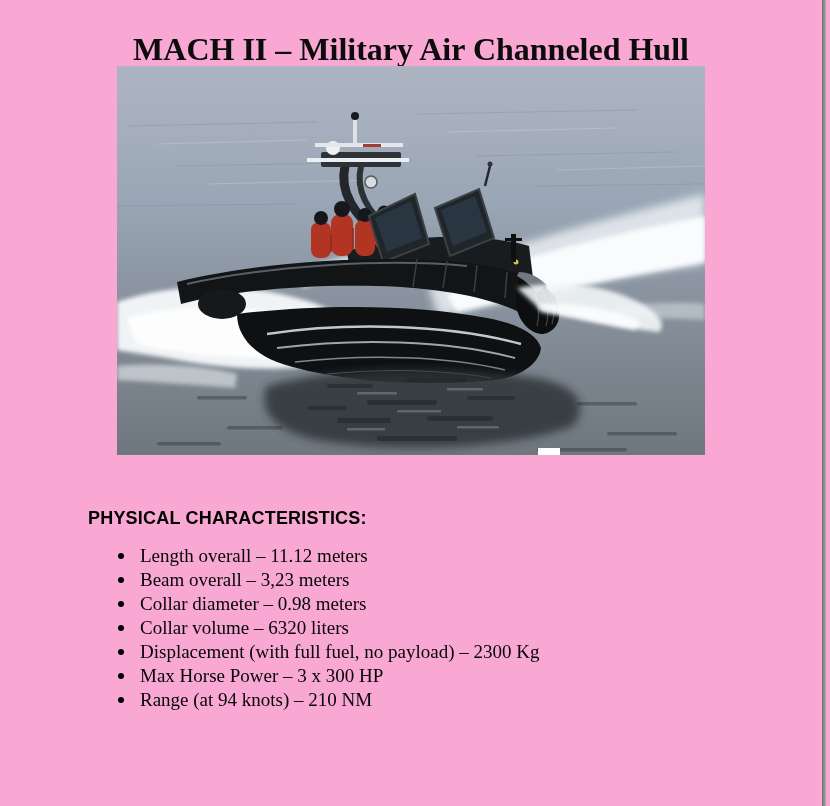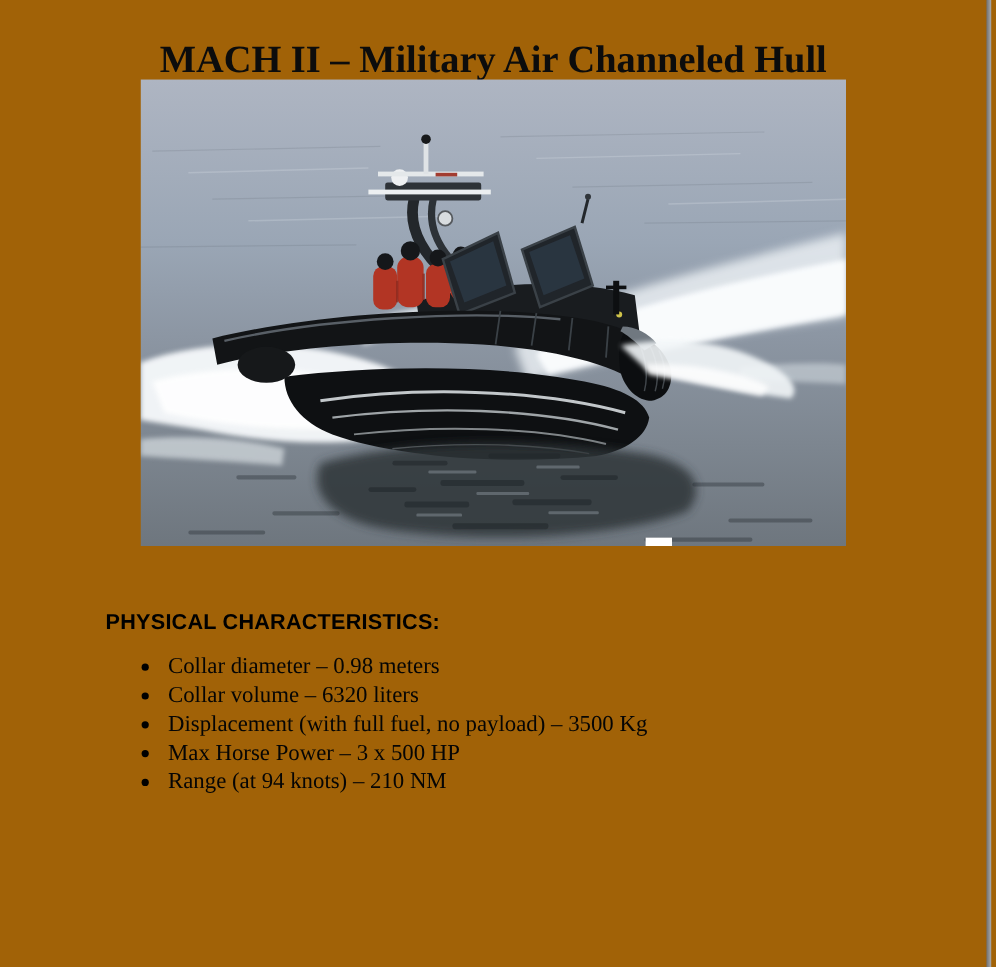--- a/index.html
+++ b/index.html
@@ -1,16 +1,16 @@
 <!DOCTYPE html>
 <html><head>
 <meta charset="utf-8">
 <style>
   html,body{margin:0;padding:0;background:#ffffff;}
-  #screen{position:relative;width:830px;height:806px;background:#a16207;overflow:hidden;
+  #screen{position:relative;width:830px;height:806px;background:#f9a8d4;overflow:hidden;
           font-family:"Liberation Serif",serif;color:#000;}
   .page-title{position:absolute;top:10px;left:0;width:822px;text-align:center;
 "              font-family:"Liberation Sans",sans-serif;font-weight:bold;font-size:30px;
               letter-spacing:.4px;color:#0c0c0c;white-space:nowrap;}
   .photo-frame{position:absolute;left:117px;top:66px;width:588px;height:389px;overflow:hidden;}
   .photo-frame svg{display:block;}
   .photo-caption{position:absolute;top:458px;left:0;width:704px;text-align:right;
                  font-style:italic;font-size:15px;color:#1c1c1c;white-space:pre;}
   .section-heading{position:absolute;left:88px;top:493px;
                    font-family:"Liberation Sans",sans-serif;font-weight:bold;
@@ -193,21 +193,23 @@
       </g>
 
       <rect x="421" y="382" width="22" height="7" fill="#ffffff"></rect>
     </svg>
   </figure>
 
 
   <h2 class="section-heading">PHYSICAL CHARACTERISTICS:</h2>
 
   <ul class="bullets">
+    <li>Length overall – 11.12 meters</li>
+    <li>Beam overall – 3,23 meters</li>
     <li>Collar diameter – 0.98 meters</li>
     <li>Collar volume – 6320 liters</li>
-    <li>Displacement (with full fuel, no payload) – 3500 Kg</li>
-    <li>Max Horse Power – 3 x 500 HP</li>
+    <li>Displacement (with full fuel, no payload) – 2300 Kg</li>
+    <li>Max Horse Power – 3 x 300 HP</li>
     <li>Range (at 94 knots) – 210 NM</li>
   </ul>
 
   <div class="right-border"></div>
 </div>
 
 </body></html>

